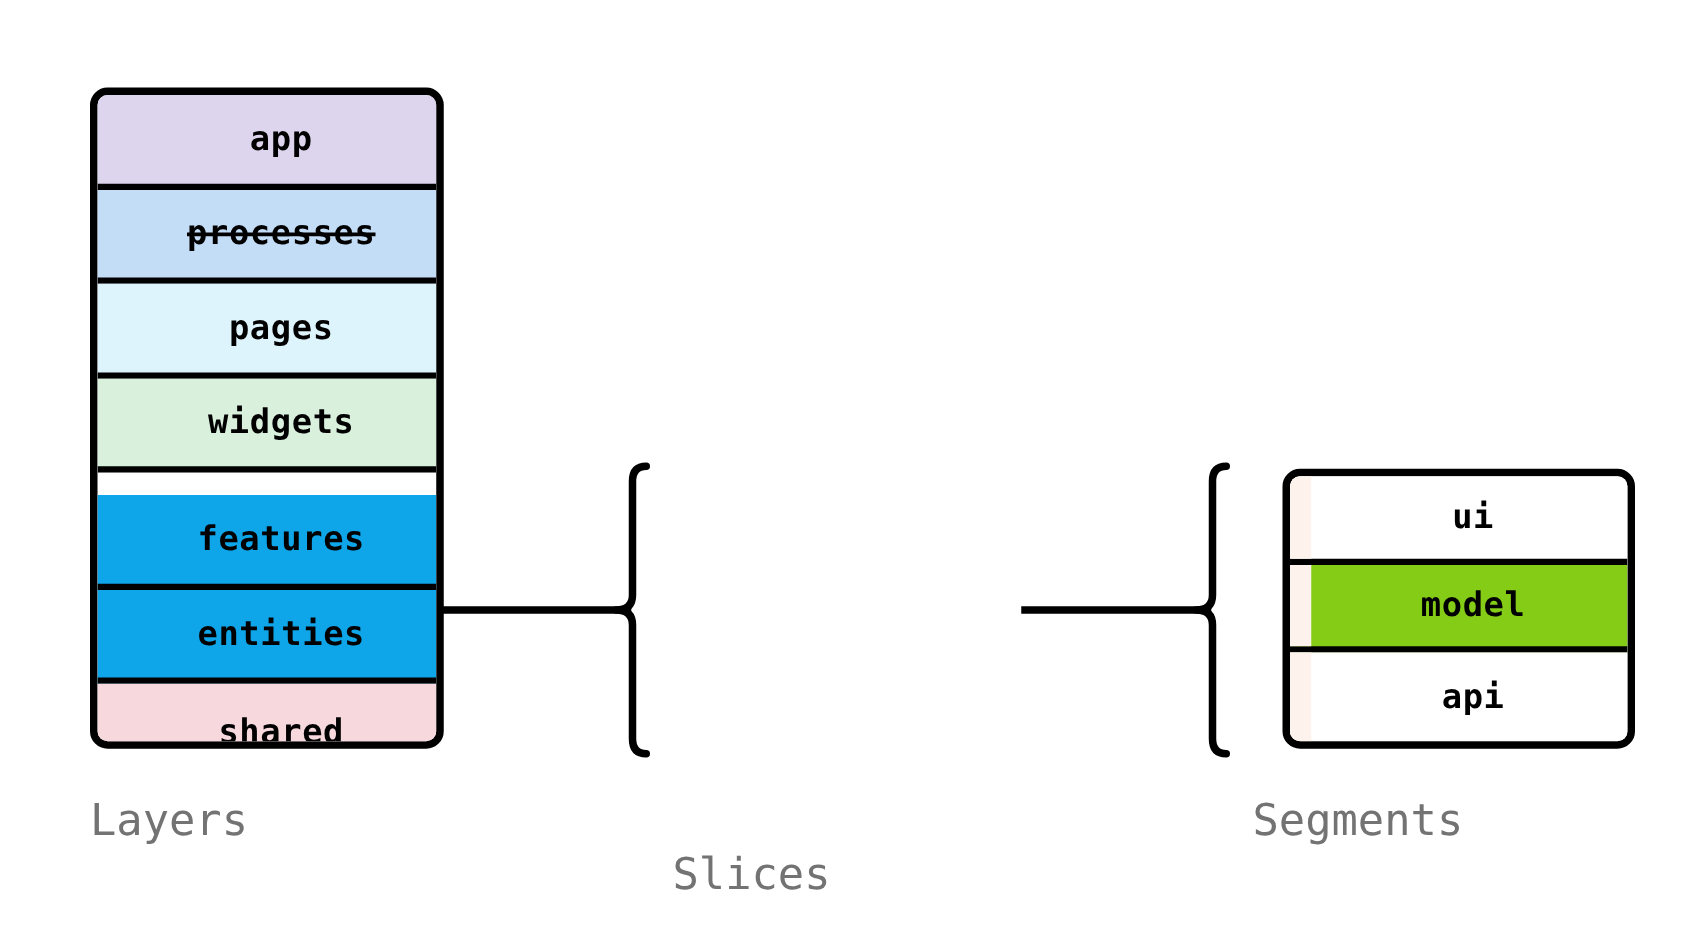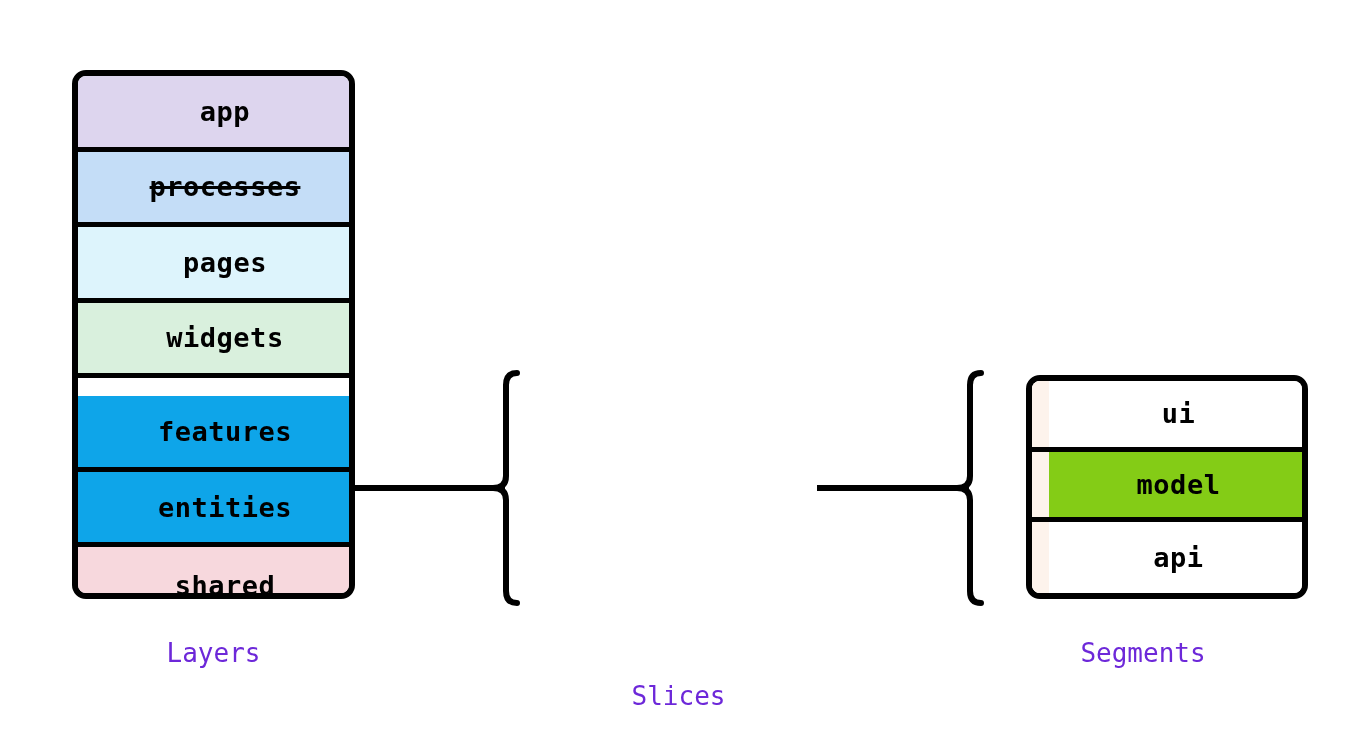--- a/index.html
+++ b/index.html
@@ -128,24 +128,23 @@
     left: 951px;
     top: 368px;
   }
   .brace svg { display: block; width: 100%; height: 100%; overflow: visible; }
 
   
   .caption {
     position: absolute;
     font-family: "DejaVu Sans Mono", "Liberation Mono", monospace;
     font-weight: normal;
-    font-size: 26px;
-    color: #6d28d9;
+    font-size: 35px;
+    color: #737373;
     line-height: 1;
-    text-align: center;
     white-space: nowrap;
   }
   #caption-layers   { left: 72px;  top: 640px; width: 283px; }
   #caption-slices   { left: 538px; top: 640px; width: 281px; margin-top: 43px; }
   #caption-segments { left: 1002px; top: 640px; width: 282px; }
 </style>
 </head>
 <body>
 
 <div id="canvas" style="background: rgb(255, 255, 255);">

